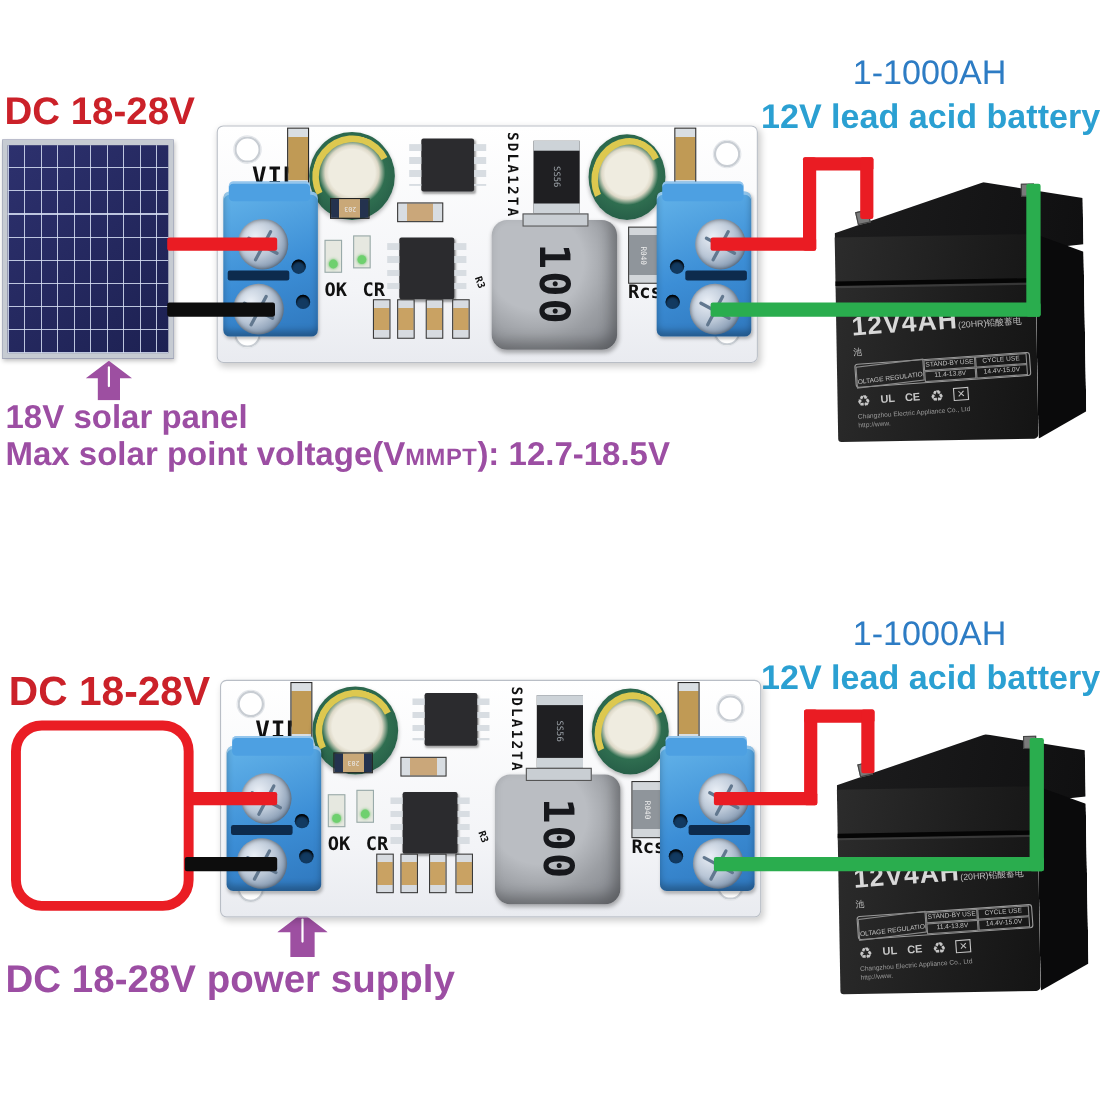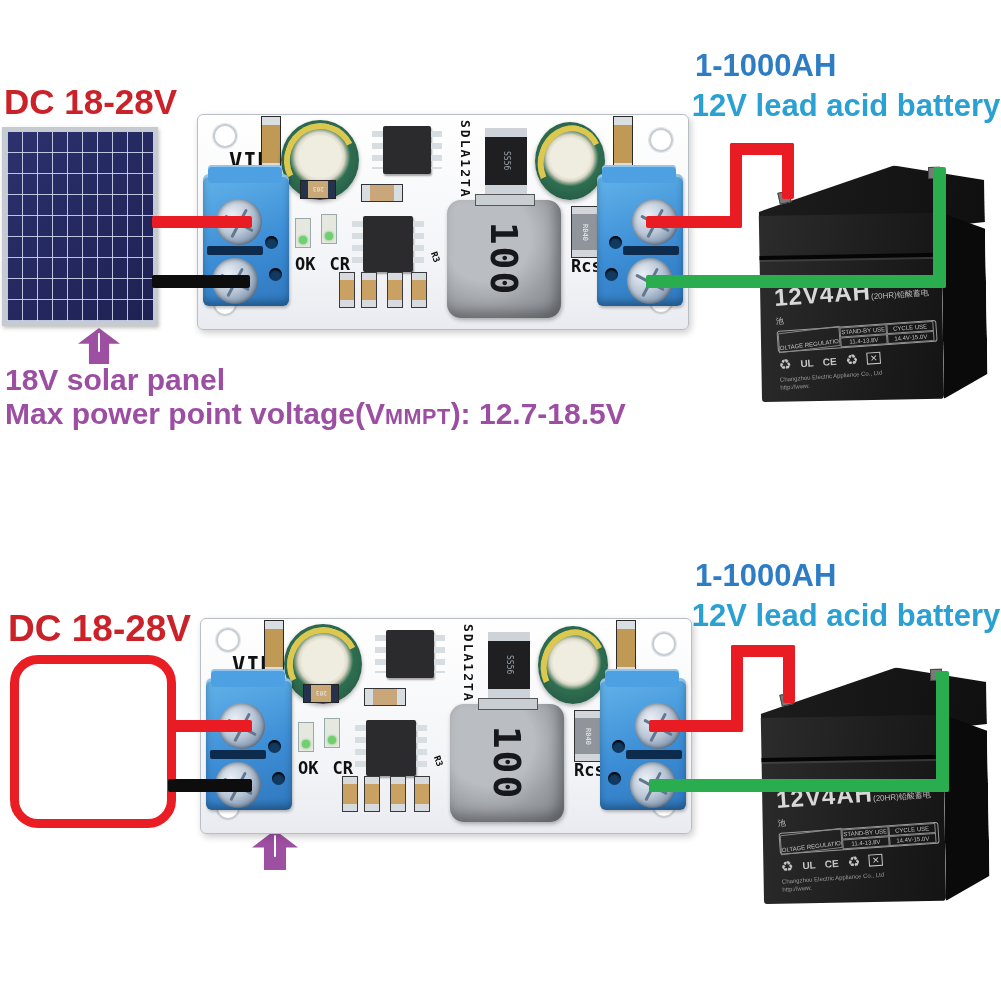--- a/index.html
+++ b/index.html
@@ -2,21 +2,21 @@
 <html><head>
 <meta charset="utf-8">
 <style>
   html,body{margin:0;padding:0;background:#fff;}
   *{box-sizing:border-box;}
   .canvas{position:relative;width:1001px;height:1001px;background:#ffffff;overflow:hidden;
           font-family:"Liberation Sans",sans-serif;}
 
   
   .red-title{position:absolute;color:#cb2129;font-weight:bold;letter-spacing:0;line-height:1;}
-  .blue-cap{position:absolute;color:#2d7cc4;font-weight:bold;line-height:1;}
+  .blue-cap{position:absolute;color:#2d7cc4;font-weight:normal;text-align:center;line-height:1;}
   .cyan-cap{position:absolute;color:#2ba0d2;font-weight:bold;text-align:center;line-height:1;}
   .purple-cap{position:absolute;color:#9c4ea3;font-weight:bold;line-height:1.08;}
   .smallcaps{font-size:0.72em;letter-spacing:0.5px;}
 
   
   .up-arrow{position:absolute;background:#9d4fa1;
     clip-path:polygon(50% 0%,100% 44%,74% 44%,74% 100%,26% 100%,26% 44%,0% 44%);}
   .up-arrow::after{content:"";position:absolute;left:50%;top:13%;width:2px;height:55%;
     background:#fff;transform:translateX(-50%);border-radius:1px;}
 
@@ -236,21 +236,21 @@
           <div>Changzhou Electric Appliance Co., Ltd</div>
           <div>http://www.</div>
         </div>
       </div>
     </div>
   </div>
 
   <div class="up-arrow" style="left:78px;top:328px;width:42px;height:36px;"></div>
   <div class="purple-cap" style="left:5px;top:364px;font-size:30px;">18V solar panel</div>
   <div class="purple-cap" style="left:5px;top:398px;font-size:30px;">
-    <span>Max power point voltage(V</span><span class="smallcaps">MMPT</span><span>): 12.7-18.5V</span>
+    <span>Max solar point voltage(V</span><span class="smallcaps">MMPT</span><span>): 12.7-18.5V</span>
   </div>
 
   <div class="blue-cap" style="left:695px;top:560px;width:300px;font-size:31px;">1-1000AH</div>
   <div class="cyan-cap" style="left:690px;top:600px;width:312px;font-size:31px;">12V lead acid battery</div>
   <div class="red-title" style="left:8px;top:610px;font-size:37px;">DC 18-28V</div>
 
   <div class="supply-box" style="left:10px;top:655px;"></div>
 
   <div class="wire red" style="left:168px;top:720px;width:84px;height:12px;"></div>
   <div class="wire blk" style="left:168px;top:779px;width:84px;height:13px;"></div>
@@ -342,14 +342,15 @@
         </div>
         <div class="bat-company">
           <div>Changzhou Electric Appliance Co., Ltd</div>
           <div>http://www.</div>
         </div>
       </div>
     </div>
   </div>
 
   <div class="up-arrow" style="left:252px;top:830px;width:46px;height:40px;"></div>
+  <div class="purple-cap" style="left:5px;top:872px;font-size:35px;">DC 18-28V power supply</div>
 
 </div>
 
 </body></html>

